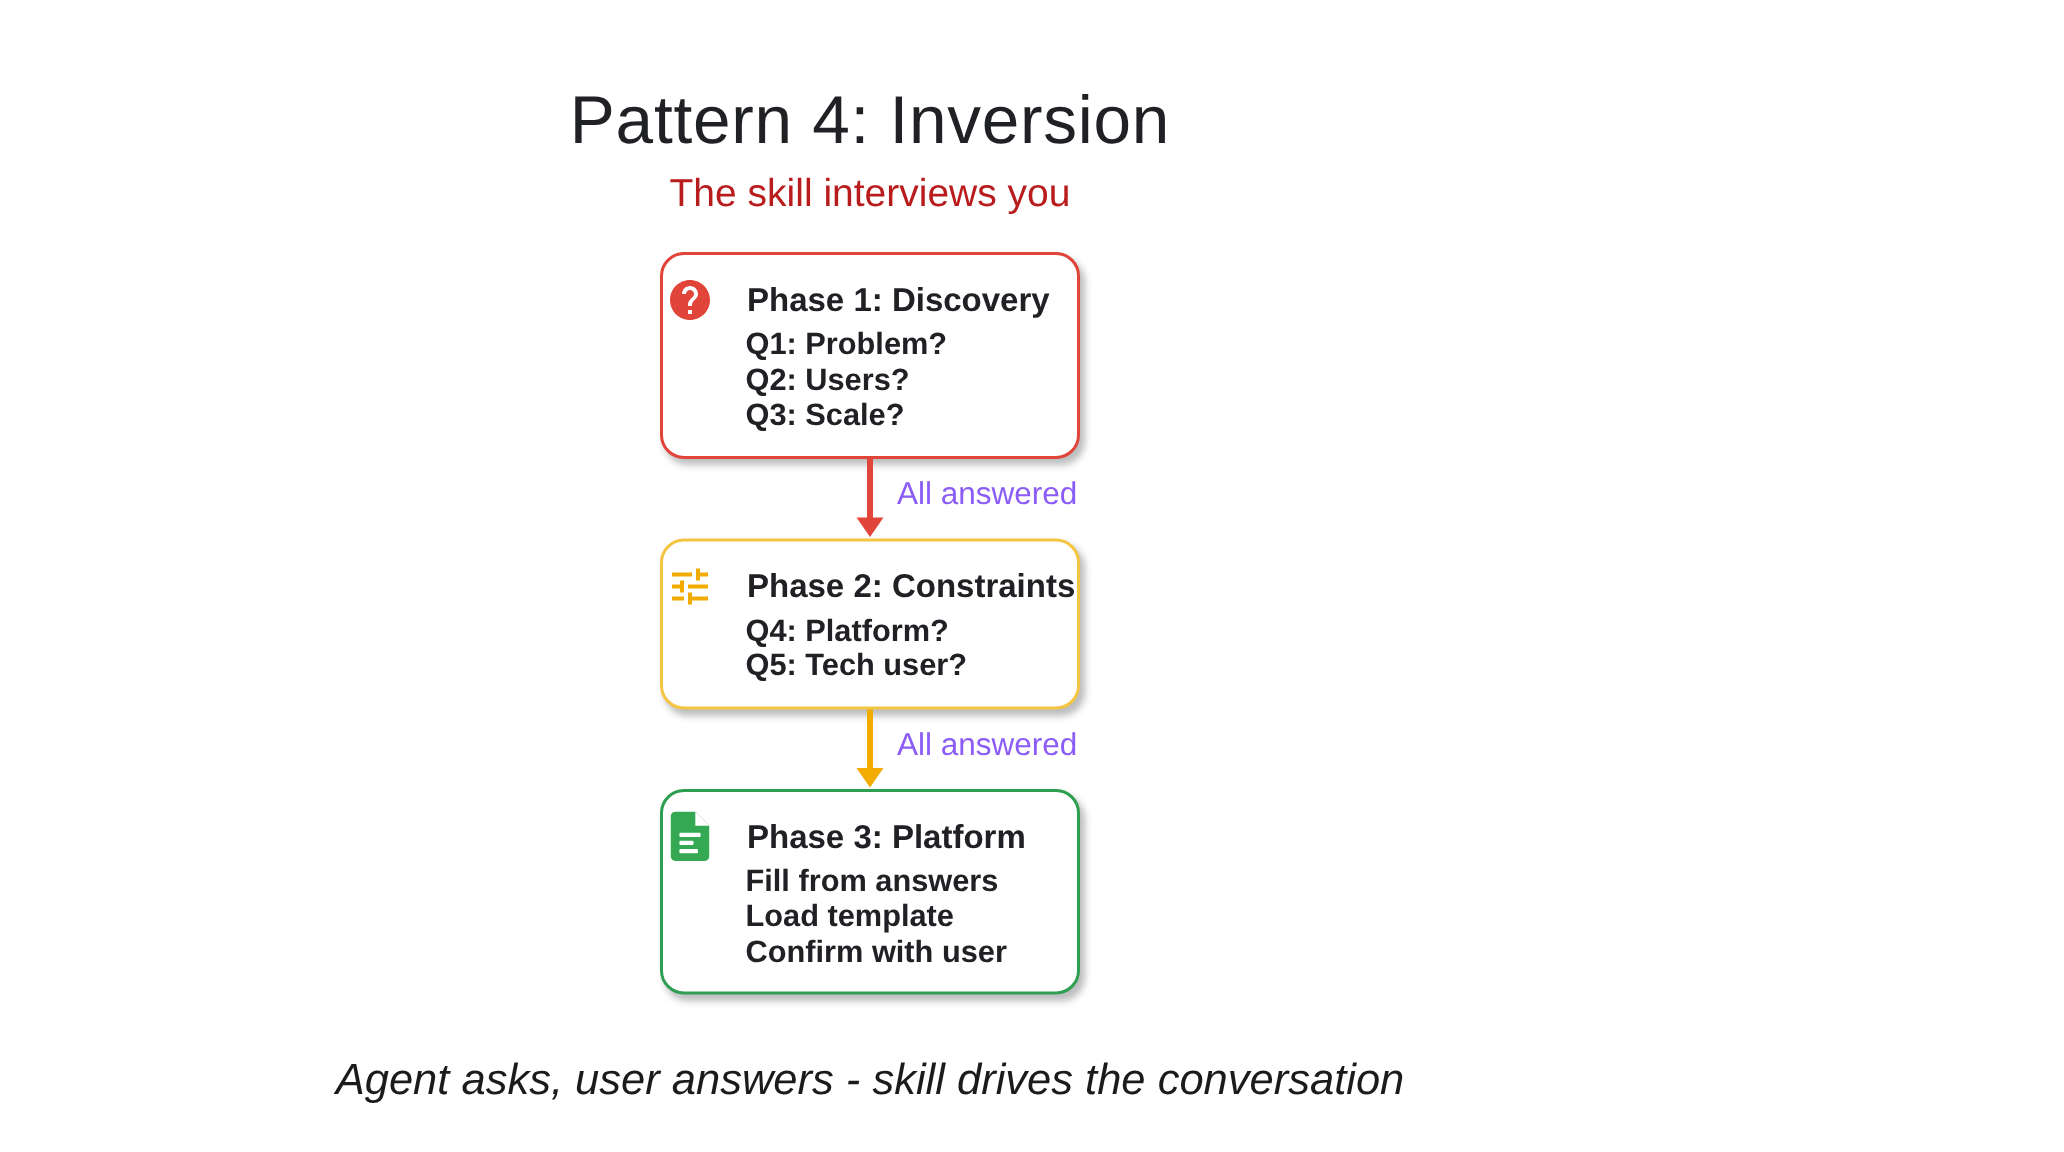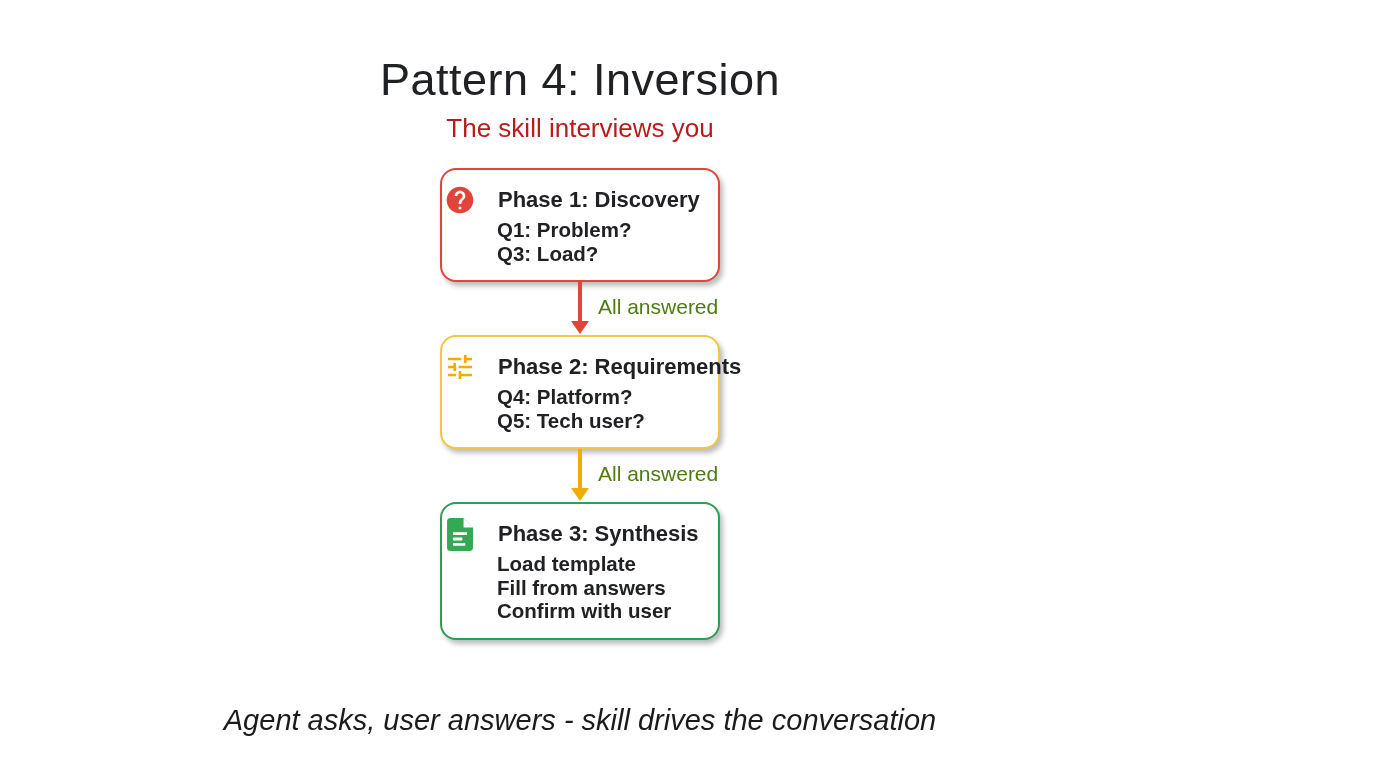--- a/index.html
+++ b/index.html
@@ -114,21 +114,21 @@
     border-right: 9px solid transparent;
     border-top: 13px solid #888888; 
   }
   .connector-label {
     position: absolute;
     left: calc(50% + 18px);
     top: 50%;
     transform: translateY(-58%);
     font-size: 21px;
     font-weight: 400;
-    color: #4d7c0f;
+    color: #8b5cf6;
     white-space: nowrap;
   }
   .caption {
     position: absolute;
     top: 704px;
     left: 0;
     width: 100%;
     text-align: center;
     font-size: 29px;
     font-style: italic;
@@ -152,40 +152,41 @@
       <div class="card-head">
         <span class="phase-icon" style="color: rgb(225, 69, 58);">
           <svg viewBox="0 0 24 24" width="32" height="32" fill="currentColor" aria-hidden="true">
             <path d="M12 2C6.48 2 2 6.48 2 12s4.48 10 10 10 10-4.48 10-10S17.52 2 12 2zm1 17h-2v-2h2v2zm2.07-7.75l-.9.92C13.45 12.9 13 13.5 13 15h-2v-.5c0-1.1.45-2.1 1.17-2.83l1.24-1.26c.37-.36.59-.86.59-1.41 0-1.1-.9-2-2-2s-2 .9-2 2H8c0-2.21 1.79-4 4-4s4 1.79 4 4c0 .88-.36 1.68-.93 2.25z"></path>
           </svg>
         </span>
         <span class="phase-title">Phase 1: Discovery</span>
       </div>
       <div class="card-lines">
         <div class="phase-line">Q1: Problem?</div>
-        <div class="phase-line">Q3: Load?</div>
+        <div class="phase-line">Q2: Users?</div>
+        <div class="phase-line">Q3: Scale?</div>
       </div>
     </div>
 
     <div class="connector">
       <div class="arrow">
         <div class="arrow-line" style="background-color: rgb(225, 69, 58);"></div>
         <div class="arrow-head" style="border-top-color: rgb(225, 69, 58);"></div>
       </div>
       <div class="connector-label">All answered</div>
     </div>
 
     <div class="card" style="border-color: rgb(244, 197, 66);">
       <div class="card-head">
         <span class="phase-icon" style="color: rgb(242, 171, 0);">
           <svg viewBox="0 0 24 24" width="32" height="32" fill="currentColor" aria-hidden="true">
             <path d="M3 17v2h6v-2H3zM3 5v2h10V5H3zm10 16v-2h8v-2h-8v-2h-2v6h2zM7 9v2H3v2h4v2h2V9H7zm14 4v-2H11v2h10zm-6-4h2V7h4V5h-4V3h-2v6z"></path>
           </svg>
         </span>
-        <span class="phase-title">Phase 2: Requirements</span>
+        <span class="phase-title">Phase 2: Constraints</span>
       </div>
       <div class="card-lines">
         <div class="phase-line">Q4: Platform?</div>
         <div class="phase-line">Q5: Tech user?</div>
       </div>
     </div>
 
     <div class="connector">
       <div class="arrow">
         <div class="arrow-line" style="background-color: rgb(242, 171, 0);"></div>
@@ -198,25 +199,25 @@
       <div class="card-head">
         <span class="phase-icon" style="color: rgb(52, 168, 83);">
           <svg viewBox="0 0 22 28" width="26" height="33" aria-hidden="true">
             <path fill="currentColor" d="M3 0h11l8 8v17a3 3 0 0 1-3 3H3a3 3 0 0 1-3-3V3a3 3 0 0 1 3-3z"></path>
             <path fill="#ffffff" d="M14 0l8 8h-8z"></path>
             <rect fill="#ffffff" x="5" y="12" width="12" height="2.4" rx="0.6"></rect>
             <rect fill="#ffffff" x="5" y="16.6" width="8" height="2.4" rx="0.6"></rect>
             <rect fill="#ffffff" x="5" y="21.2" width="10.5" height="2.4" rx="0.6"></rect>
           </svg>
         </span>
-        <span class="phase-title">Phase 3: Synthesis</span>
+        <span class="phase-title">Phase 3: Platform</span>
       </div>
       <div class="card-lines">
+        <div class="phase-line">Fill from answers</div>
         <div class="phase-line">Load template</div>
-        <div class="phase-line">Fill from answers</div>
         <div class="phase-line">Confirm with user</div>
       </div>
     </div>
 
   </div>
 
   <div class="caption">Agent asks, user answers - skill drives the conversation</div>
 
 </div>
 

